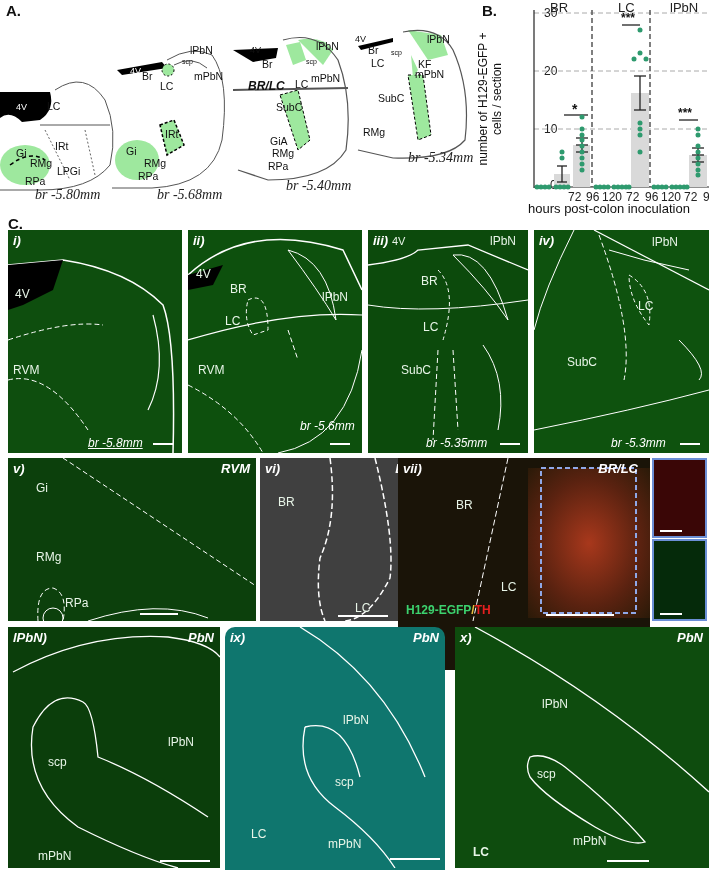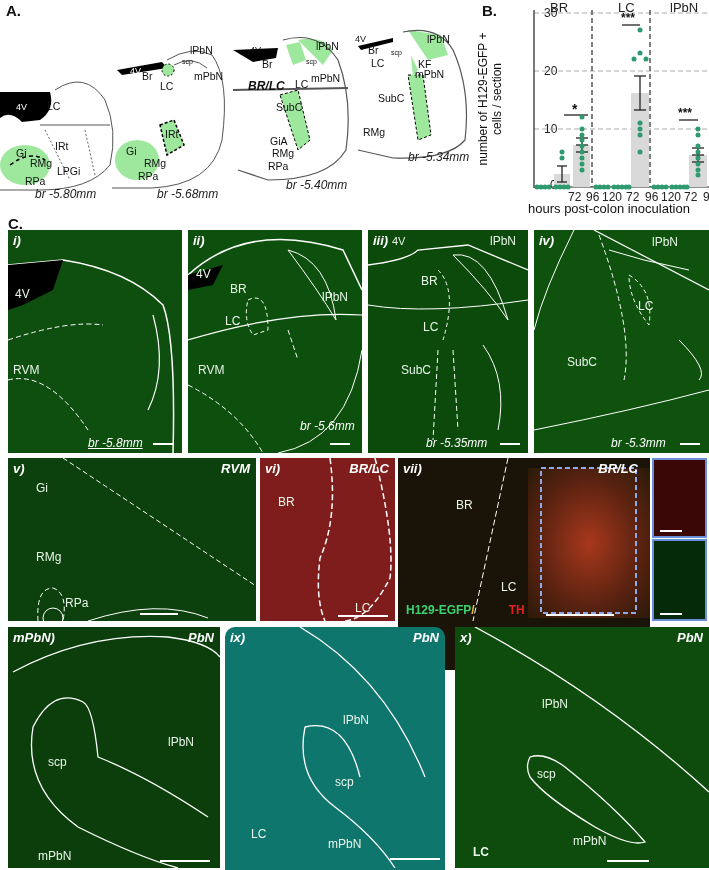--- a/index.html
+++ b/index.html
@@ -3,21 +3,21 @@
 <meta charset="utf-8">
 <style>
   html,body{margin:0;padding:0;background:#fff;}
   body{width:709px;height:870px;position:relative;overflow:hidden;font-family:"Liberation Sans",sans-serif;color:#111;}
   .abs{position:absolute;}
   .plabel{font-weight:bold;font-size:15px;}
   
   .atlas{position:absolute;top:0;height:195px;}
   .atlas svg{position:absolute;left:0;top:0;}
   .atl-lbl{position:absolute;font-size:10.5px;color:#111;white-space:nowrap;}
-  .br-lbl{position:absolute;font-size:12px;font-style:italic;color:#222;white-space:nowrap;}
+  .br-lbl{position:absolute;font-size:14px;font-style:italic;color:#222;white-space:nowrap;font-family:Liberation Serif, serif;}
   
   .chart{position:absolute;left:470px;top:0;width:239px;height:215px;}
   .tick{position:absolute;font-size:12px;color:#222;margin-left:30px;}
   .group-lbl{position:absolute;font-size:13px;color:#222;}
   
   .micro{position:absolute;overflow:hidden;background:#0b3a0b;}
   .micro .roman{position:absolute;left:5px;top:3px;color:#fff;font-weight:bold;font-style:italic;font-size:13px;}
   .micro .region{position:absolute;right:6px;top:3px;color:#fff;font-weight:bold;font-style:italic;font-size:13px;}
   .micro .lbl{position:absolute;color:#e8f5e8;font-size:12px;white-space:nowrap;}
   .micro .brtxt{position:absolute;color:#fff;font-style:italic;font-size:12px;white-space:nowrap;}
@@ -311,21 +311,21 @@
       <path d="M30 163 Q28 130 45 130 Q60 135 55 163" stroke="#fff" stroke-dasharray="5,3" fill="none"></path>
       <circle cx="45" cy="160" r="10" stroke="#fff" fill="none"></circle>
     </svg>
   <span class="roman">v)</span>
   <span class="region">RVM</span>
   <span class="lbl" style="left:28px;top:23px;">Gi</span>
   <span class="lbl" style="left:28px;top:92px;">RMg</span>
   <span class="lbl" style="left:57px;top:138px;">RPa</span>
   <span class="scalebar" style="left:132px;top:155px;width:38px;"></span>
 </div>
-<div class="micro" style="left:260px;top:458px;width:135px;height:163px;background:#7f1d1d;">
+<div class="micro" style="left:260px;top:458px;width:135px;height:163px;background:#404040;padding-left:46px;">
   <svg width="135" height="163">
       <path d="M70 0 Q78 60 60 100 Q55 140 65 163" stroke="#fff" stroke-dasharray="6,3" fill="none" stroke-width="1.5"></path>
       <path d="M115 0 Q135 80 130 120 Q110 160 85 163" stroke="#fff" stroke-dasharray="6,3" fill="none" stroke-width="1.5"></path>
     </svg>
   <span class="roman">vi)</span>
   <span class="region">BR/LC</span>
   <span class="lbl" style="left:18px;top:37px;">BR</span>
   <span class="lbl" style="left:95px;top:143px;">LC</span>
   <span class="scalebar" style="left:78px;top:157px;width:50px;"></span>
 </div>
@@ -333,37 +333,37 @@
   <div class="abs" style="left:130px;top:10px;width:122px;height:150px;background:radial-gradient(ellipse at 50% 50%,#a8381c 0%,#5a2210 60%,#2a1a08 100%);"></div>
   <svg width="252" height="163">
       <path d="M110 0 L75 163" stroke="#fff" stroke-dasharray="6,3"></path>
       <rect x="143" y="10" width="95" height="145" fill="none" stroke="#8fa8e8" stroke-width="2" stroke-dasharray="5,3"></rect>
     </svg>
   <span class="roman">vii)</span>
   <span class="region" style="right:12px;">BR/LC</span>
   <span class="lbl" style="left:58px;top:40px;">BR</span>
   <span class="lbl" style="left:103px;top:122px;">LC</span>
   <div class="abs" style="left:8px;top:145px;font-weight:bold;font-size:12px;">
-    <span style="color:#3cd26e;">H129-EGFP</span><span style="color:#e8c040;">/</span><span style="color:#e52020;padding-left:34px;">TH</span>
+    <span style="color:#3cd26e;">H129-EGFP</span><span style="color:#e8c040;">/</span><span style="color:#e52020;">TH</span>
   </div>
   <span class="scalebar" style="left:148px;top:156px;width:68px;"></span>
 </div>
 <div class="abs" style="left:652px;top:458px;width:55px;height:80px;background:#3a0606;border:2px solid #6b8fd6;box-sizing:border-box;">
   <span class="abs" style="left:6px;top:70px;width:22px;height:2px;background:#fff;"></span>
 </div>
 <div class="abs" style="left:652px;top:539px;width:55px;height:82px;background:#052a0a;border:2px solid #6b8fd6;box-sizing:border-box;">
   <span class="abs" style="left:6px;top:72px;width:22px;height:2px;background:#fff;"></span>
 </div>
 
 <div class="micro" style="left:8px;top:627px;width:212px;height:241px;background:#0b3e0b;">
   <svg width="212" height="241">
       <path d="M5 45 Q80 5 160 10 Q200 15 212 30" stroke="#fff" fill="none" stroke-width="1.3"></path>
       <path d="M200 190 Q140 150 90 130 Q85 80 75 75 Q45 60 25 100 Q15 160 70 200 Q130 230 170 241" stroke="#fff" fill="none" stroke-width="1.3"></path>
     </svg>
-  <span class="roman">mPbN)</span>
+  <span class="roman">lPbN)</span>
   <span class="region">PbN</span>
   <span class="lbl" style="left:160px;top:108px;">lPbN</span>
   <span class="lbl" style="left:40px;top:128px;">scp</span>
   <span class="lbl" style="left:30px;top:222px;">mPbN</span>
   <span class="scalebar" style="left:152px;top:233px;width:50px;"></span>
 </div>
 <div class="micro" style="left:225px;top:627px;width:220px;height:282px;background:#0f766e;border-radius:10px;">
   <svg width="220" height="241">
       <path d="M75 0 Q160 50 200 150" stroke="#fff" fill="none" stroke-width="1.3"></path>
       <path d="M80 100 Q70 150 110 180 Q150 210 170 241 M80 100 Q120 90 135 150" stroke="#fff" fill="none" stroke-width="1.3"></path>

